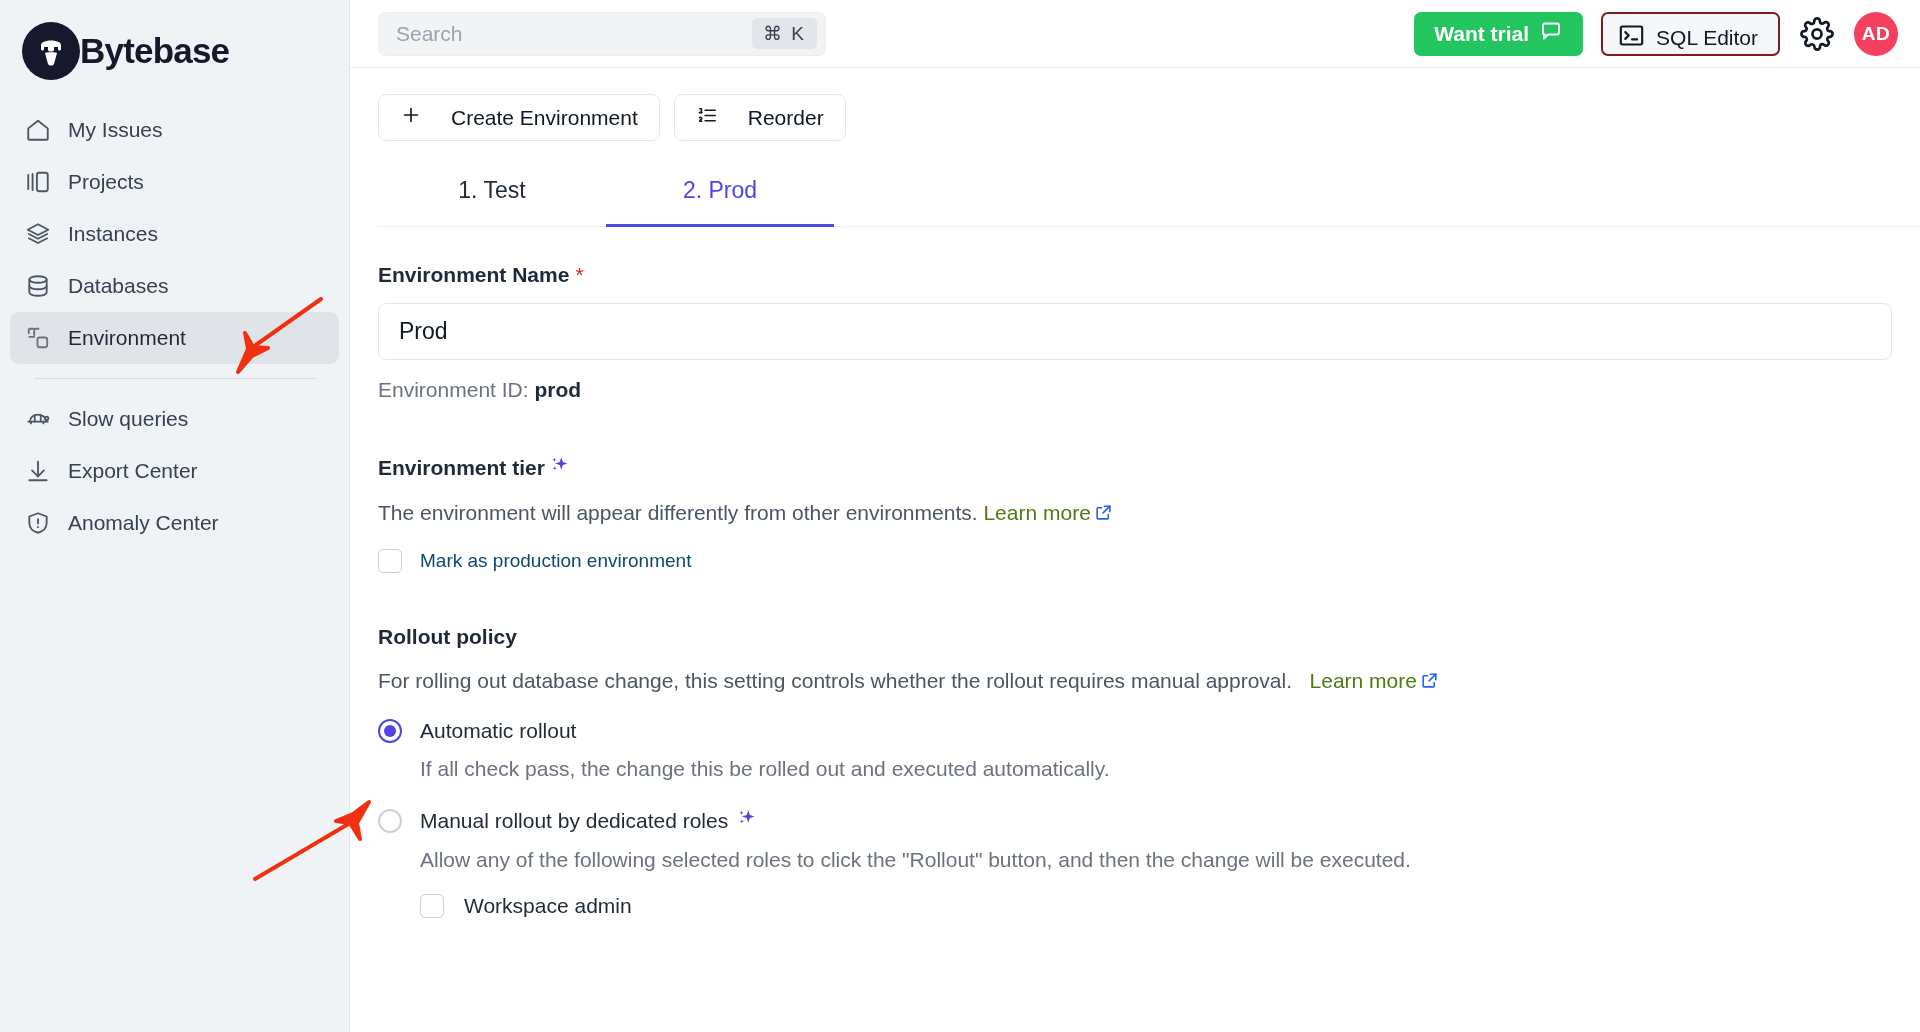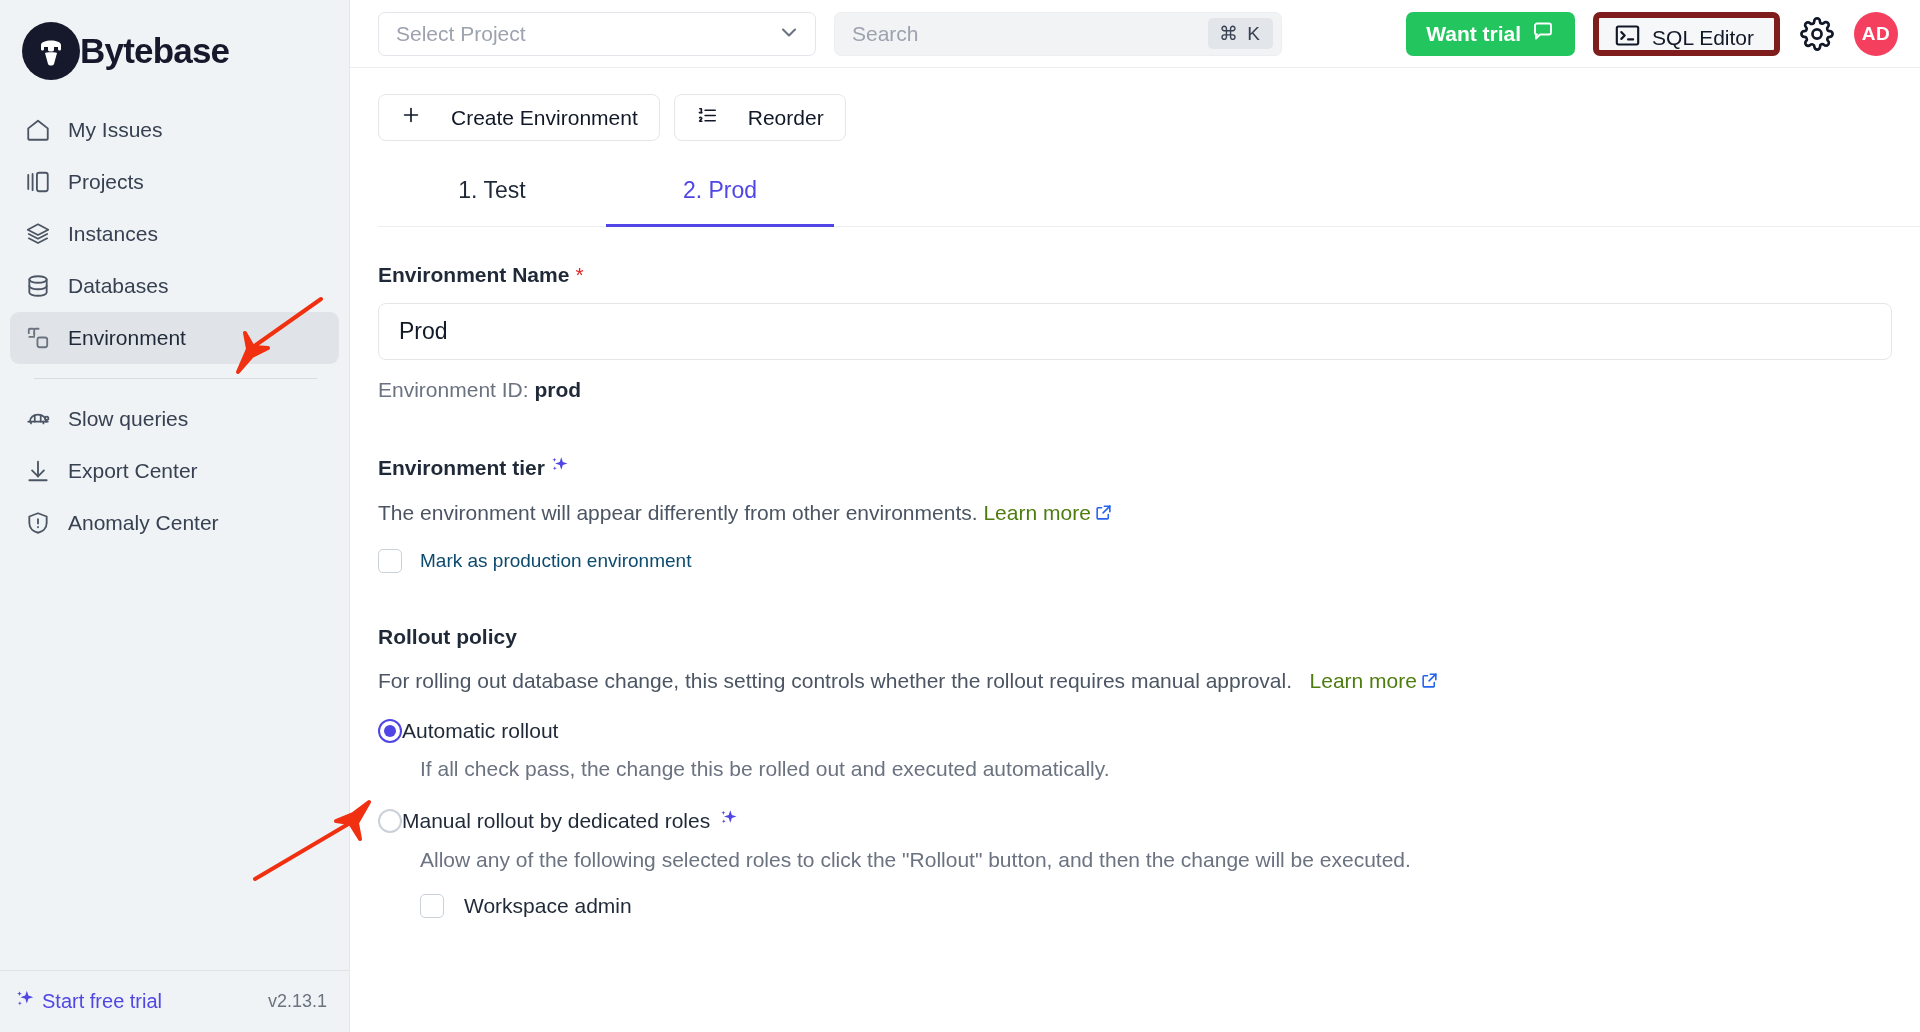--- a/index.html
+++ b/index.html
@@ -100,21 +100,21 @@
   .btn-help {
     height: 44px; background: #22c55e; color: #fff;
     border-radius: 7px; border: none;
     font-size: 21px; font-weight: bold;
     display: flex; align-items: center; gap: 10px;
     padding: 0 20px; cursor: pointer;
     font-family: "Liberation Sans", sans-serif;
   }
   .btn-sql {
     height: 44px; background: #f6f7f8; color: #111827;
-    border: 6px solid #7f1d1d; border-radius: 7px;
+    border: 2px solid #7f1d1d; border-radius: 7px;
     font-size: 21px;
     display: flex; align-items: center; gap: 11px;
     padding: 8px 20px 0 15px; cursor: pointer;
     font-family: "Liberation Sans", sans-serif;
   }
   .icon-btn { width: 38px; height: 38px; display:flex; align-items:center; justify-content:center; cursor:pointer; }
   .avatar {
     width: 44px; height: 44px; border-radius: 50%;
     background: #f43f5e; color: #fff;
     display: flex; align-items: center; justify-content: center;
@@ -176,21 +176,21 @@
   .link svg { display: block; margin-bottom: 2px; }
 
   .check-row { display: flex; align-items: center; gap: 18px; margin-top: 24px; }
   .checkbox {
     width: 24px; height: 24px; border: 1.5px solid #cbd1d8;
     border-radius: 5px; background: #fff; cursor: pointer;
     flex: 0 0 24px;
   }
   .check-label { font-size: 19px; color: #0c4a6e; cursor: pointer; }
 
-  .radio-row { display: flex; align-items: center; margin-top: 26px; }
+  .radio-row { display: flex; align-items: center; gap: 18px; margin-top: 26px; }
   .radio {
     width: 24px; height: 24px; border-radius: 50%;
     border: 2px solid #cbd1d8; background: #fff; cursor: pointer;
     flex: 0 0 24px; display: flex; align-items: center; justify-content: center;
   }
   .radio.checked { border-color: #4f46e5; }
   .radio.checked::after {
     content: ''; width: 12px; height: 12px; border-radius: 50%;
     background: #4f46e5;
   }
@@ -314,47 +314,26 @@
             <path d="M12 8.5 v4"></path>
               <path d="M12 15.6 v0.4"></path>
           </svg>
         </span>
         <span class="nav-label">Anomaly Center</span>
       </div>
     </nav>
 
     <div class="sidebar-spacer"></div>
 
-    <div class="sidebar-footer">
-      <div class="trial">
-        <span>
-          <svg width="22" height="22" viewBox="0 0 24 24" fill="#4f46e5">
-            <path d="M14 3 L15.7 8.3 L21 10 L15.7 11.7 L14 17 L12.3 11.7 L7 10 L12.3 8.3 Z"></path>
-            <path d="M6 3.6 L6.7 5.5 L8.6 6.2 L6.7 6.9 L6 8.8 L5.3 6.9 L3.4 6.2 L5.3 5.5 Z"></path>
-            <path d="M6.4 14.4 L7 16 L8.6 16.6 L7 17.2 L6.4 18.8 L5.8 17.2 L4.2 16.6 L5.8 16 Z"></path>
-          </svg>
-        </span>
-        <span>Start free trial</span>
-      </div>
-      <div class="version">v2.13.1</div>
-    </div>
   </aside>
 
   <main class="main">
 
     <div class="topbar">
 
-      <div class="project-select">
-        <span class="ph">Select Project</span>
-        <span>
-          <svg width="24" height="24" viewBox="0 0 24 24" fill="none" stroke="#6b7280" stroke-width="2.1" stroke-linecap="round" stroke-linejoin="round">
-            <path d="M6 9.5 L12 15.5 L18 9.5"></path>
-          </svg>
-        </span>
-      </div>
 
       <div class="searchbox">
         <span class="ph">Search</span>
         <span class="kbd">⌘ K</span>
       </div>
 
       <div class="topbar-right">
         <button class="btn-help">
           <span>Want trial</span>
           <span>

